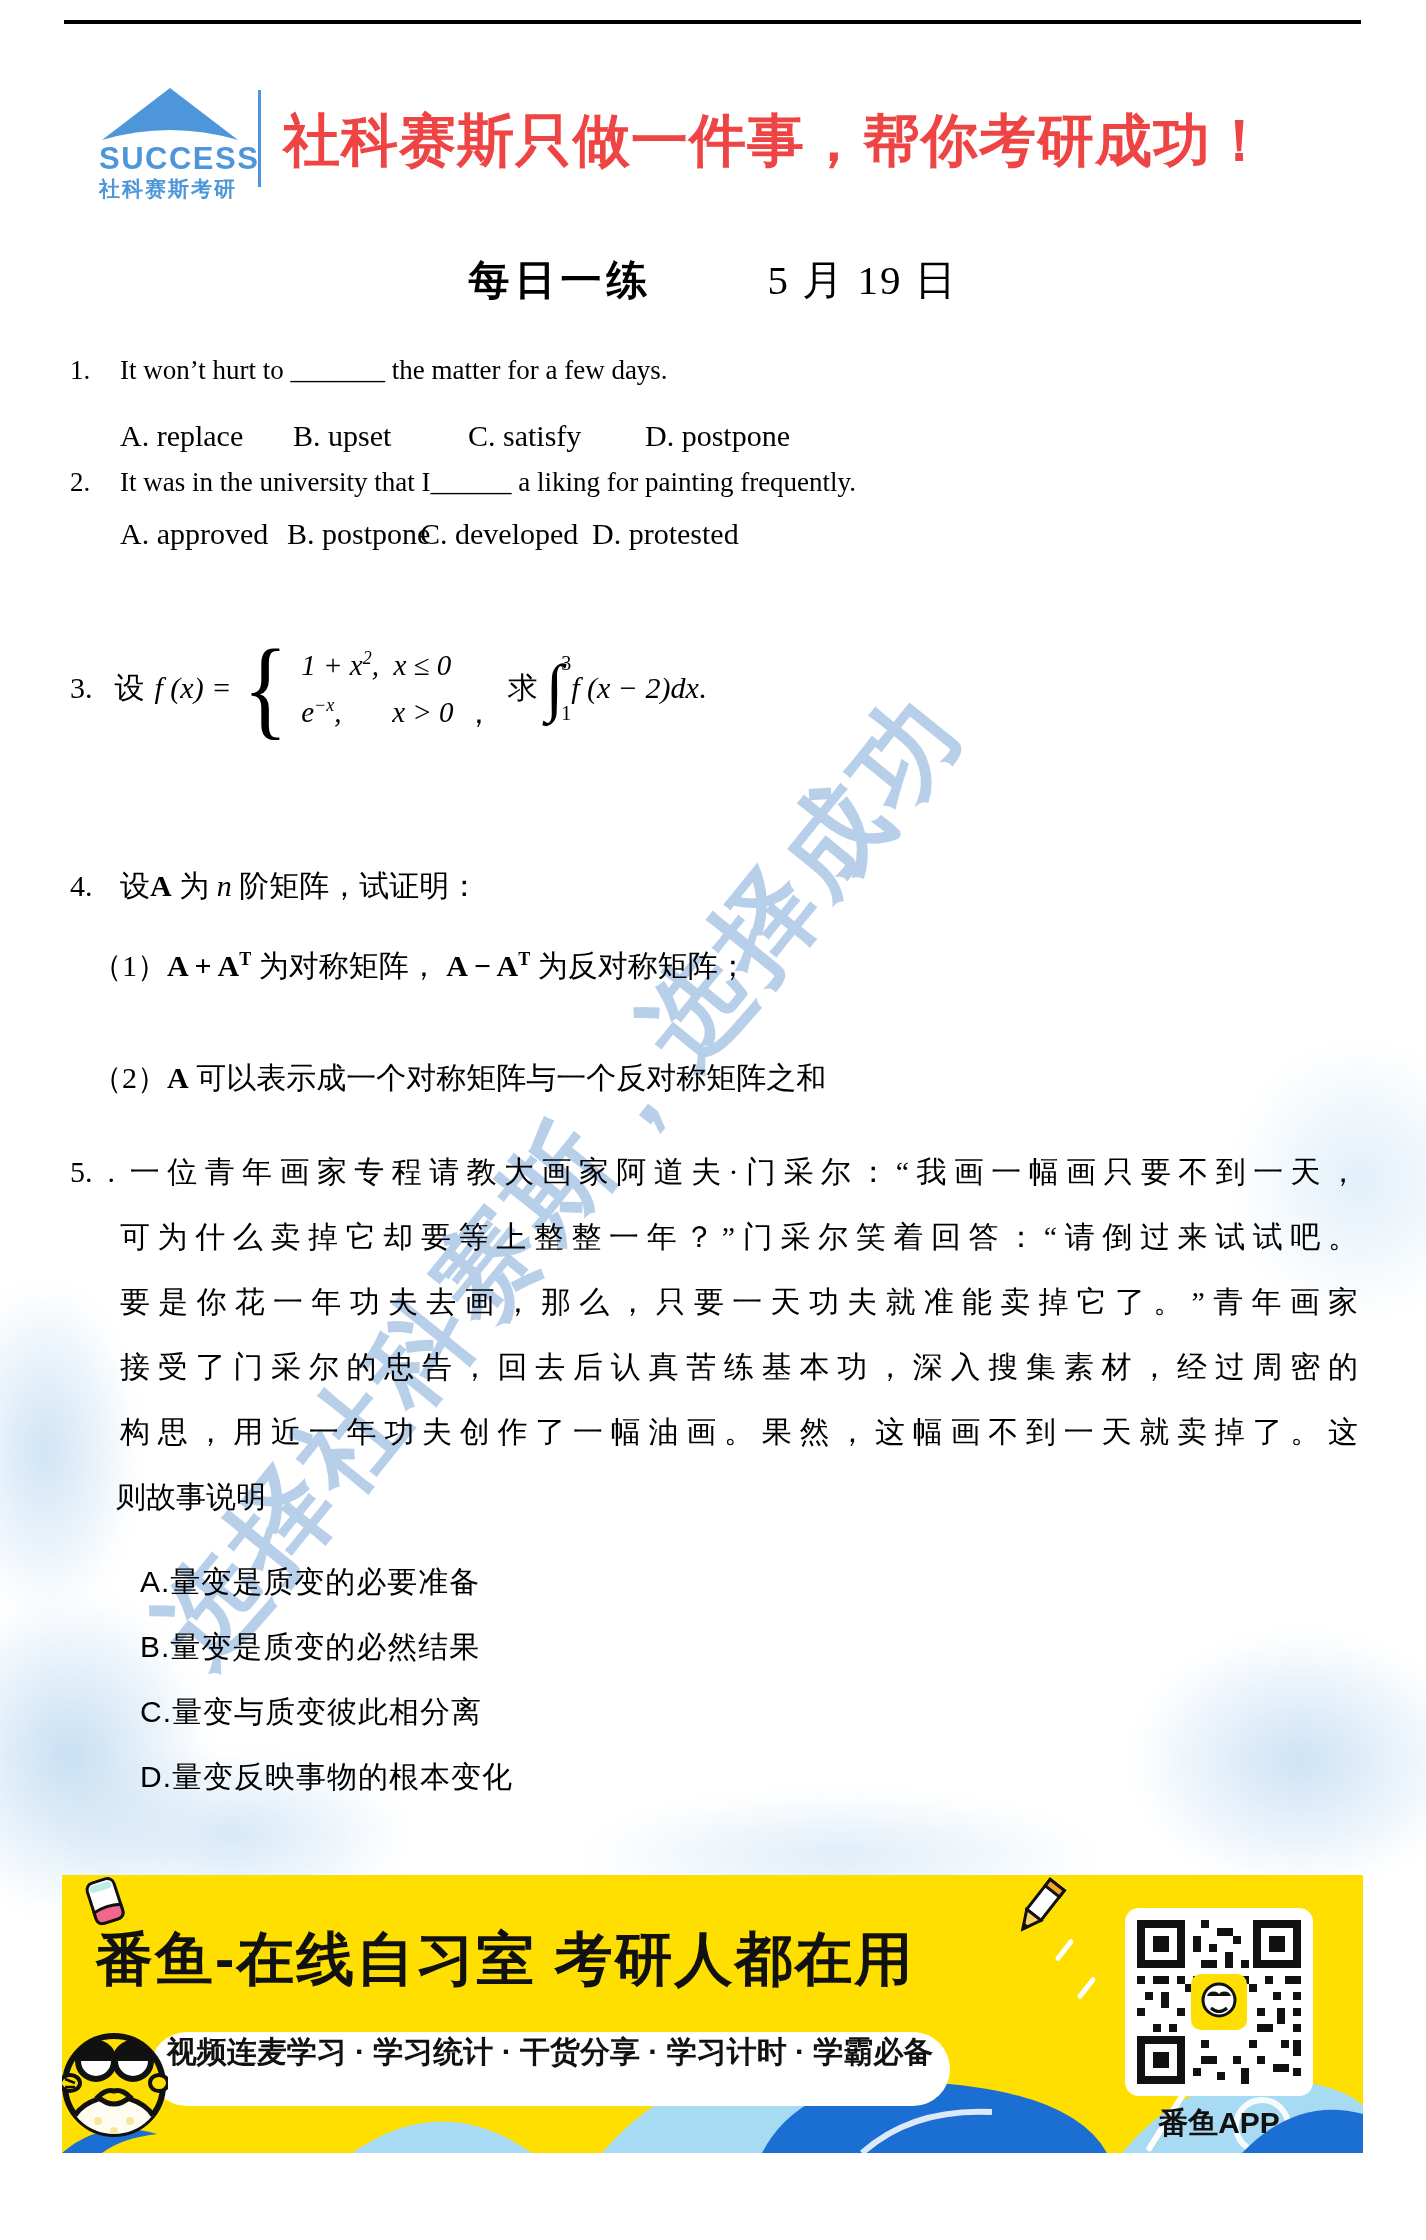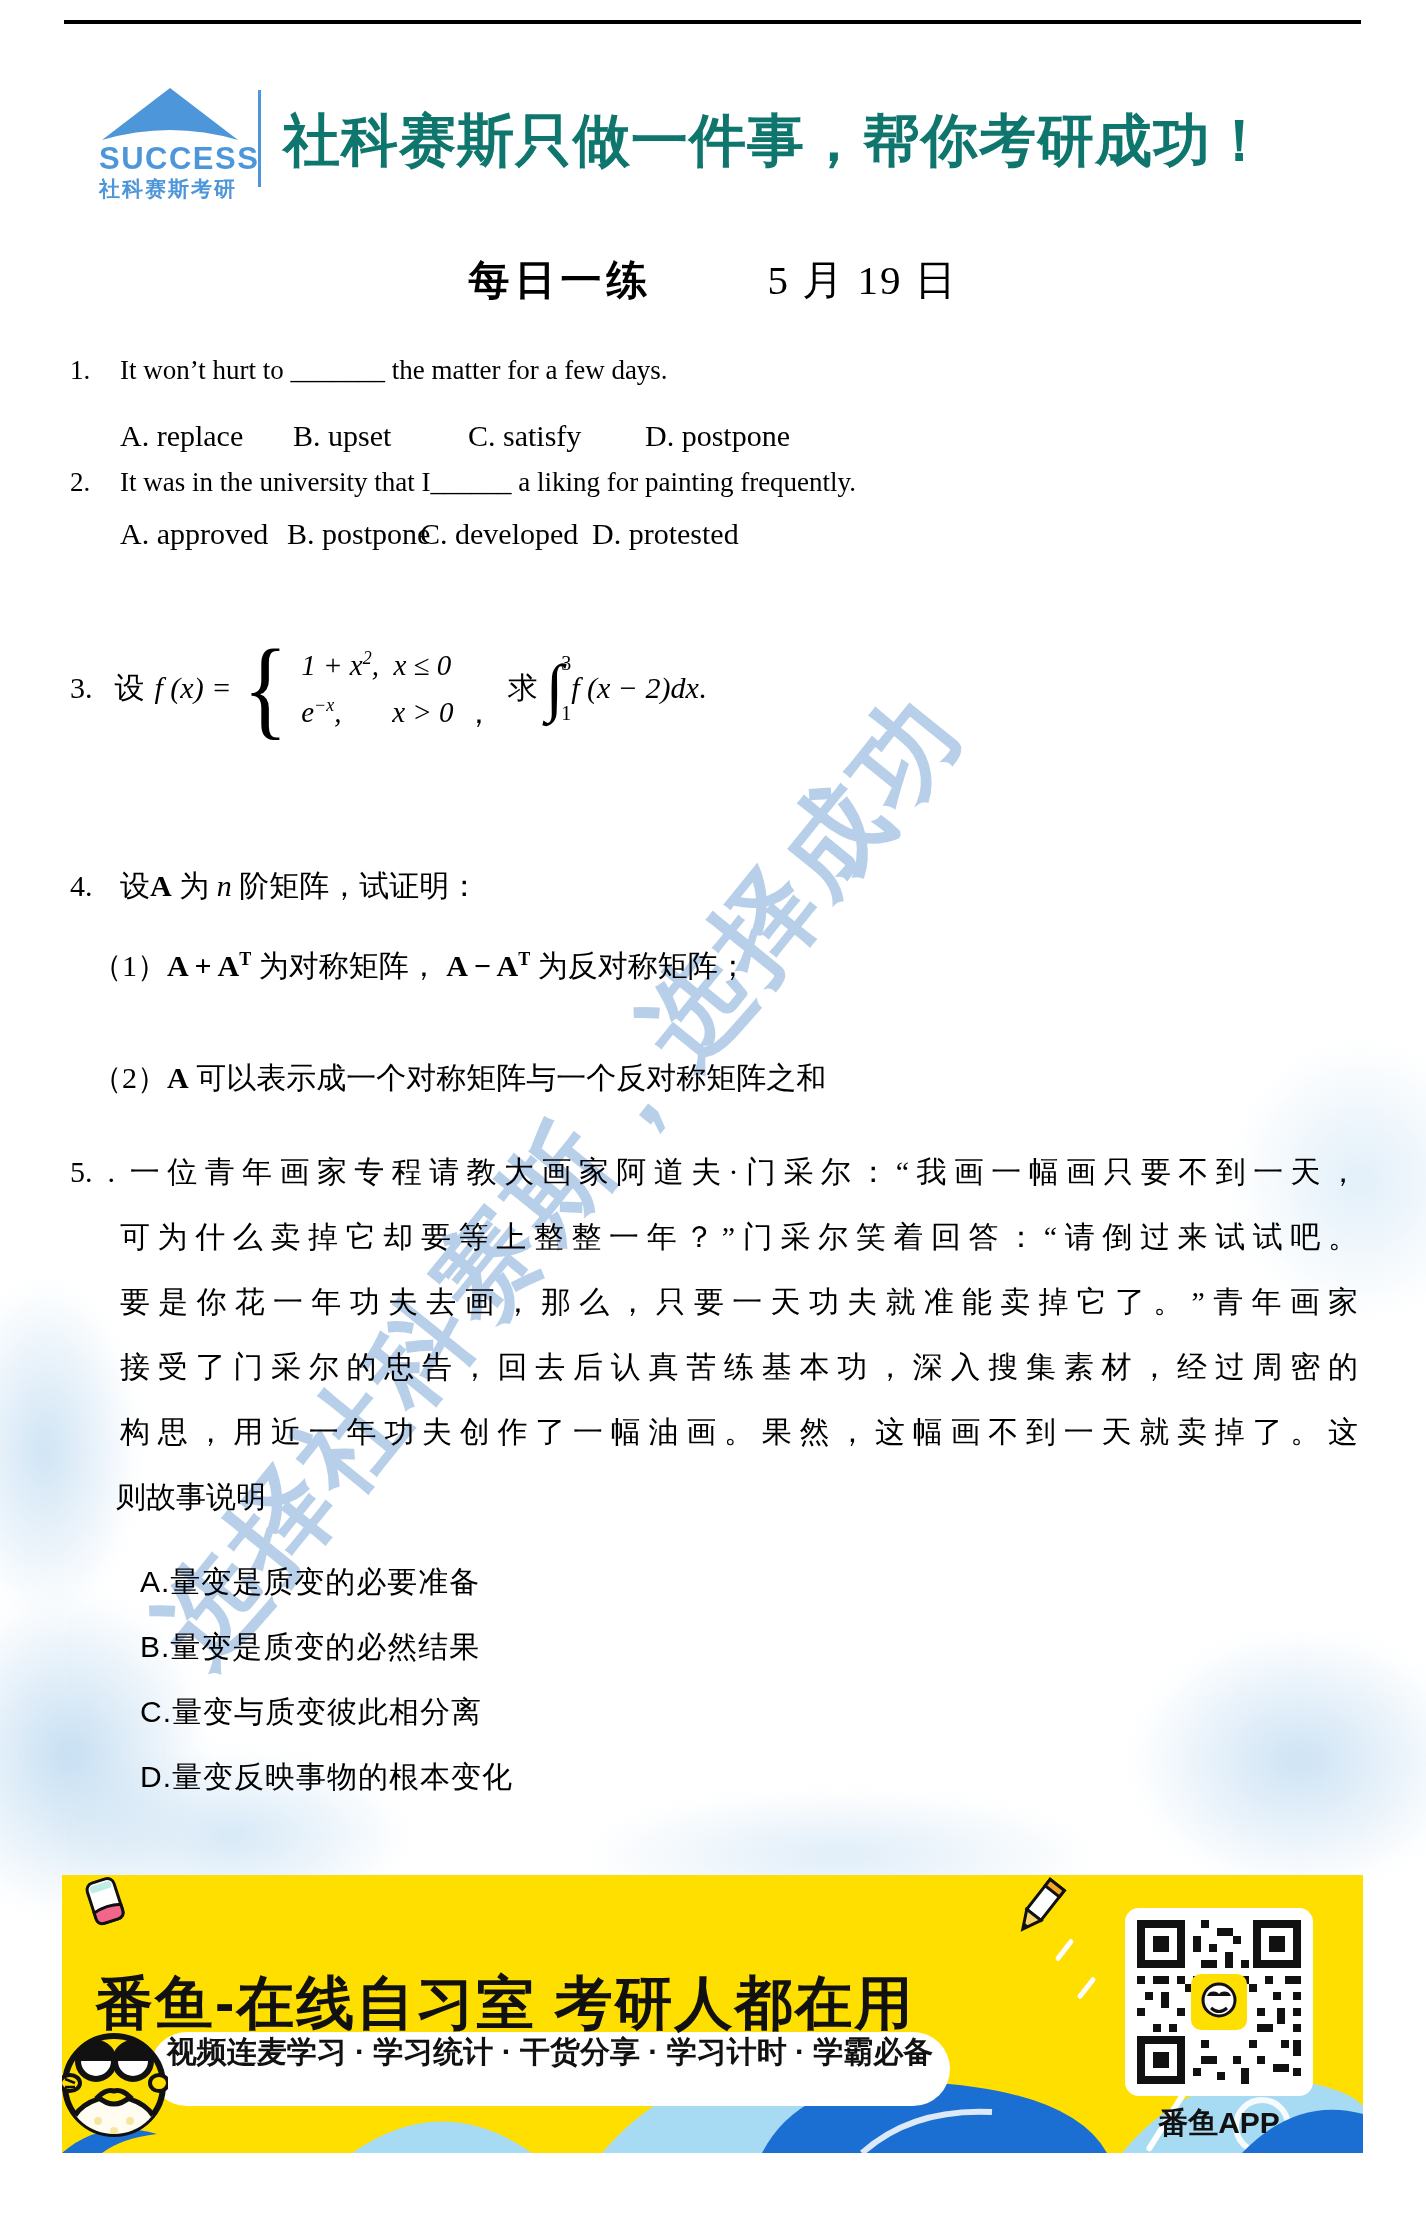--- a/index.html
+++ b/index.html
@@ -12,21 +12,21 @@
   .hei { font-family:"Liberation Sans", sans-serif; }
 
   
   .top-rule { left:64px; top:20px; width:1297px; height:4px; background:#000; }
 
   
   .logo-tri { left:100px; top:86px; }
   .logo-word { left:99px; top:141px; font-size:31px; font-weight:bold; color:#4D96D9; letter-spacing:1.5px; }
   .logo-sub  { left:99px; top:175px; font-size:21px; font-weight:bold; color:#4D96D9; letter-spacing:2px; }
   .hdr-divider { left:258px; top:90px; width:3px; height:97px; background:#4D96D9; }
-  .slogan { left:283px; top:103px; font-size:57px; font-weight:900; color:#0f766e; letter-spacing:1px; white-space:nowrap; }
+  .slogan { left:283px; top:103px; font-size:57px; font-weight:900; color:#ef4444; letter-spacing:1px; white-space:nowrap; }
 
   
   .title-row { left:0; top:253px; width:1426px; display:flex; justify-content:center; gap:115px; }
   .title-main { font-size:41px; font-weight:bold; letter-spacing:5px; }
   .title-date { font-size:41px; letter-spacing:2px; }
 
   
   .q-line { font-size:27px; white-space:nowrap; }
   .q-num { display:inline-block; width:50px; }
   .opt-row { left:120px; font-size:30px; white-space:nowrap; }
@@ -67,21 +67,21 @@
   .b2 { left:-70px; top:1590px; width:280px; height:330px; background:radial-gradient(closest-side, rgba(168,206,236,.65), rgba(168,206,236,0)); }
   .b3 { left:50px; top:1750px; width:360px; height:170px; background:radial-gradient(closest-side, rgba(180,214,240,.55), rgba(180,214,240,0)); }
   .b4 { left:1230px; top:1040px; width:260px; height:280px; background:radial-gradient(closest-side, rgba(190,220,242,.45), rgba(190,220,242,0)); }
   .b5 { left:1130px; top:1630px; width:340px; height:260px; background:radial-gradient(closest-side, rgba(172,208,238,.6), rgba(172,208,238,0)); }
   .b6 { left:580px; top:1790px; width:520px; height:130px; background:radial-gradient(closest-side, rgba(185,216,240,.45), rgba(185,216,240,0)); }
 
   .content { z-index:1; }
 
   
   .banner { left:62px; top:1875px; width:1301px; height:278px; background:#FFDF00; overflow:hidden; z-index:2; }
-  .banner-title { left:33px; top:46px; font-size:58px; font-weight:900; letter-spacing:2px; color:#111; white-space:nowrap; z-index:4;margin-top:44px; }
+  .banner-title { left:33px; top:46px; font-size:58px; font-weight:900; letter-spacing:2px; color:#111; white-space:nowrap; z-index:4; }
   .pill { left:88px; top:157px; width:800px; height:74px; background:#fff; border-radius:37px; display:flex; align-items:flex-start; justify-content:center; z-index:3; }
   .pill-text { font-size:30px; font-weight:700; color:#111; white-space:nowrap; }
   .fish { left:0px; top:134px; z-index:5; }
   .qr-card { left:1063px; top:33px; width:188px; height:188px; background:#fff; border-radius:14px; padding:12px; z-index:4; }
   .qr-label { left:1063px; top:228px; width:188px; text-align:center; font-size:30px; font-weight:900; color:#111; z-index:4; }
   .eraser { left:26px; top:2px; transform:rotate(-18deg); z-index:4; }
   .pencil { left:963px; top:0px; transform:rotate(38deg); z-index:4; }
   .dash { background:#fff; border-radius:3px; z-index:3; }
   .dash1 { left:1000px; top:62px; width:5px; height:26px; transform:rotate(38deg); }
   .dash2 { left:1022px; top:100px; width:5px; height:26px; transform:rotate(38deg); }

